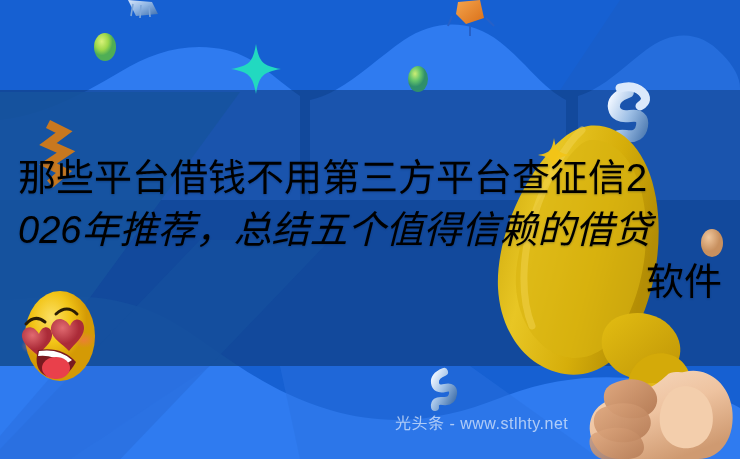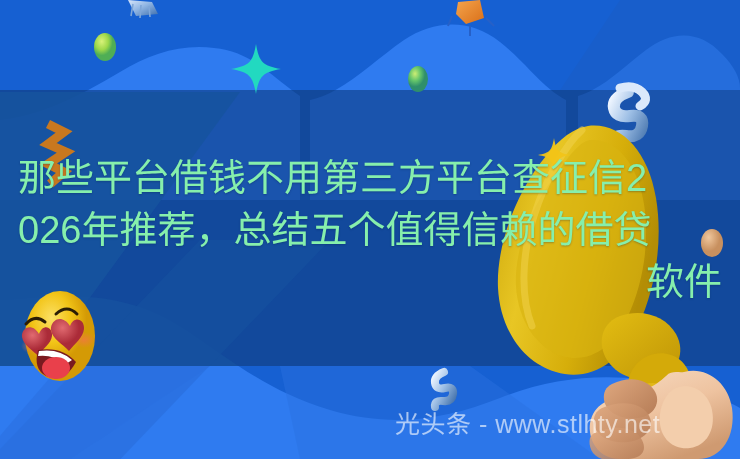--- a/index.html
+++ b/index.html
@@ -53,42 +53,42 @@
     width: 270px;
     height: 339px;
   }
 
   
   #headline {
     position: absolute;
     left: 18px;
     top: 152px;
     width: 704px;
-    color: #86efac;
+    color: #000000;
     font-size: 38px;
     line-height: 52px;
     font-weight: 400;
     text-align: center;
     letter-spacing: 0px;
     z-index: 40;
     text-shadow: 0 1px 2px rgba(5,30,70,0.30);
   }
   #headline .ln { display: block; white-space: nowrap; }
   #headline .ln.l1 { text-align: left; }
-  #headline .ln.l2 { text-align: left; }
+  #headline .ln.l2 { text-align: left; font-style: italic; }
   #headline .ln.l3 { text-align: right; }
 
   
   #watermark {
     position: absolute;
     left: 395px;
     top: 409px;
     z-index: 45;
     color: rgba(255,255,255,0.62);
-    font-size: 25px;
+    font-size: 16px;
     line-height: 30px;
     white-space: nowrap;
     letter-spacing: 0.5px;
   }
 </style>
 </head>
 <body>
 
 <div id="banner">
 

